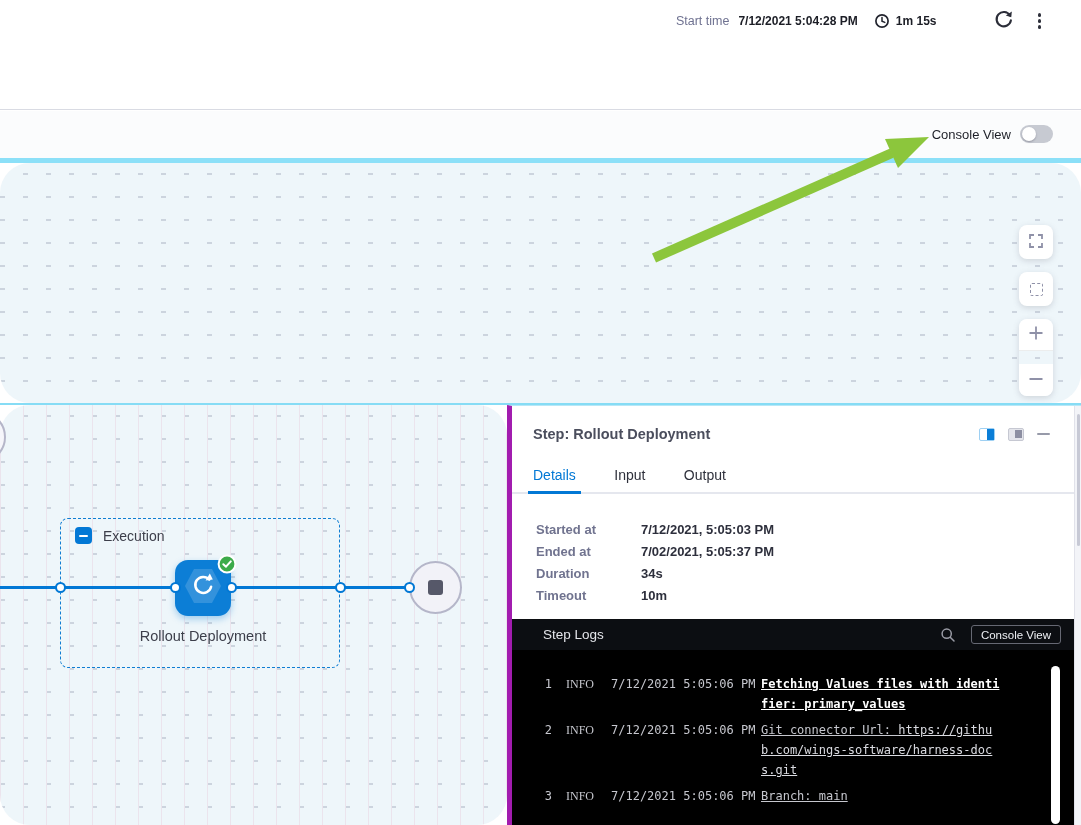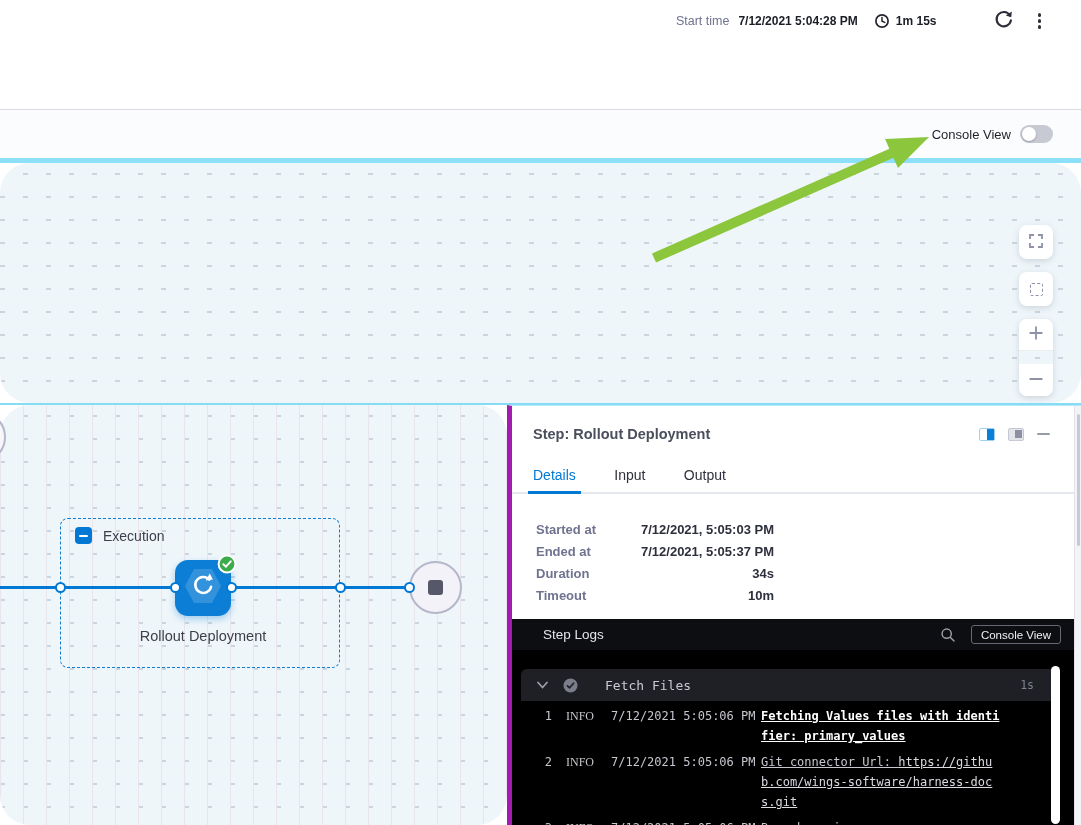--- a/index.html
+++ b/index.html
@@ -102,21 +102,21 @@
   .split-icon.gray .half { position:absolute; right:1px; top:1px; width:7px; height:8px; background:#8d8fa2; }
   .min-icon { width:13px; height:2.5px; background:#979aa9; border-radius:1px; cursor:pointer; }
 
   .tabs { position:absolute; left:0; top:60px; width:567px; padding-left:21px; border-bottom:2px solid #e5e7ee; }
   .tab { display:inline-block; margin-right:34px; padding-bottom:9px; font-size:14px; color:#2e303b;
     cursor:pointer; position:relative; background:none; border:none; font-family:inherit; }
   .tab.active { color:#0278d5; font-weight:500; }
   .tab.active::after { content:""; position:absolute; left:-5px; right:-5px; bottom:-2px; height:3px; background:#0278d5; }
 
   .details { position:absolute; left:24px; top:116px; }
-  .drow { display:flex; margin-bottom:7px; font-size:13px;justify-content:space-between; }
+  .drow { display:flex; margin-bottom:7px; font-size:13px; }
   .dlabel { width:105px; color:#70738f; font-weight:600; }
   .dvalue { font-weight:700; color:#2d2f3c; }
 
   
   .logs { position:absolute; left:0; top:213px; bottom:0; width:565px; background:#000; }
   .logs-bar { height:31px; background:#0c0e12; display:flex; align-items:center; padding:0 16px 0 31px; }
   .logs-title { flex:1; font-size:13.5px; color:#e4e5ea; }
   .search-ico { margin-right:15px; display:flex; cursor:pointer; }
   .console-btn { border:1px solid #666873; color:#eef0f4; font-size:11.5px; padding:2.5px 9px;
     border-radius:3px; background:transparent; cursor:pointer; font-family:inherit; }
@@ -293,21 +293,21 @@
     <button class="tab">Output</button>
   </div>
 
   <div class="details">
     <div class="drow">
       <span class="dlabel">Started at</span>
       <span class="dvalue">7/12/2021, 5:05:03 PM</span>
     </div>
     <div class="drow">
       <span class="dlabel">Ended at</span>
-      <span class="dvalue">7/12/2021, 5:05:37 PM</span>
+      <span class="dvalue">7/02/2021, 5:05:37 PM</span>
     </div>
     <div class="drow">
       <span class="dlabel">Duration</span>
       <span class="dvalue">34s</span>
     </div>
     <div class="drow">
       <span class="dlabel">Timeout</span>
       <span class="dvalue">10m</span>
     </div>
   </div>
@@ -318,35 +318,20 @@
       <span class="search-ico">
         <svg width="16" height="16" viewBox="0 0 16 16">
             <circle cx="6.7" cy="6.7" r="4.6" fill="none" stroke="#9a9ba5" stroke-width="1.5"></circle>
             <line x1="10.2" y1="10.2" x2="14" y2="14" stroke="#9a9ba5" stroke-width="1.5" stroke-linecap="round"></line>
           </svg>
       </span>
       <button class="console-btn">Console View</button>
     </div>
 
     <div class="log-group">
-      <div class="group-head">
-        <span class="group-chevron">
-          <svg width="11" height="8" viewBox="0 0 11 8">
-              <polyline points="1,1.5 5.5,6.5 10,1.5" fill="none" stroke="#9b9ca8" stroke-width="1.8" stroke-linecap="round"></polyline>
-            </svg>
-        </span>
-        <span class="group-check">
-          <svg width="15" height="15" viewBox="0 0 15 15">
-              <circle cx="7.5" cy="7.5" r="7" fill="#7b7d8a"></circle>
-              <polyline points="4.4,7.8 6.6,9.8 10.6,5.2" fill="none" stroke="#1e2026" stroke-width="1.7" stroke-linecap="round" stroke-linejoin="round"></polyline>
-            </svg>
-        </span>
-        <span class="group-name mono">Fetch Files</span>
-        <span class="group-duration mono">1s</span>
-      </div>
 
       <div class="group-body mono">
         <div class="log-row">
           <span class="c-num">1</span>
           <span class="c-level">INFO</span>
           <span class="c-ts">7/12/2021 5:05:06 PM</span>
           <span class="c-msg em">Fetching Values files with identifier: primary_values</span>
         </div>
         <div class="log-row">
           <span class="c-num">2</span>

